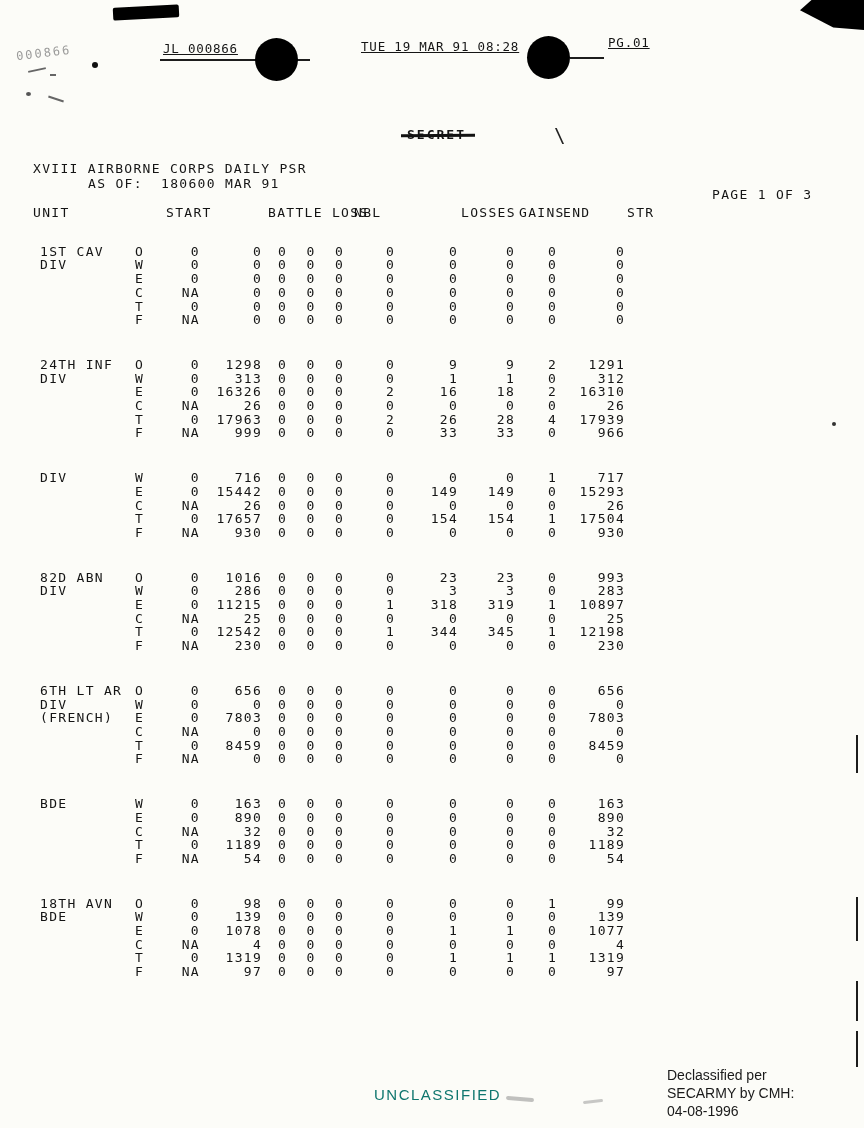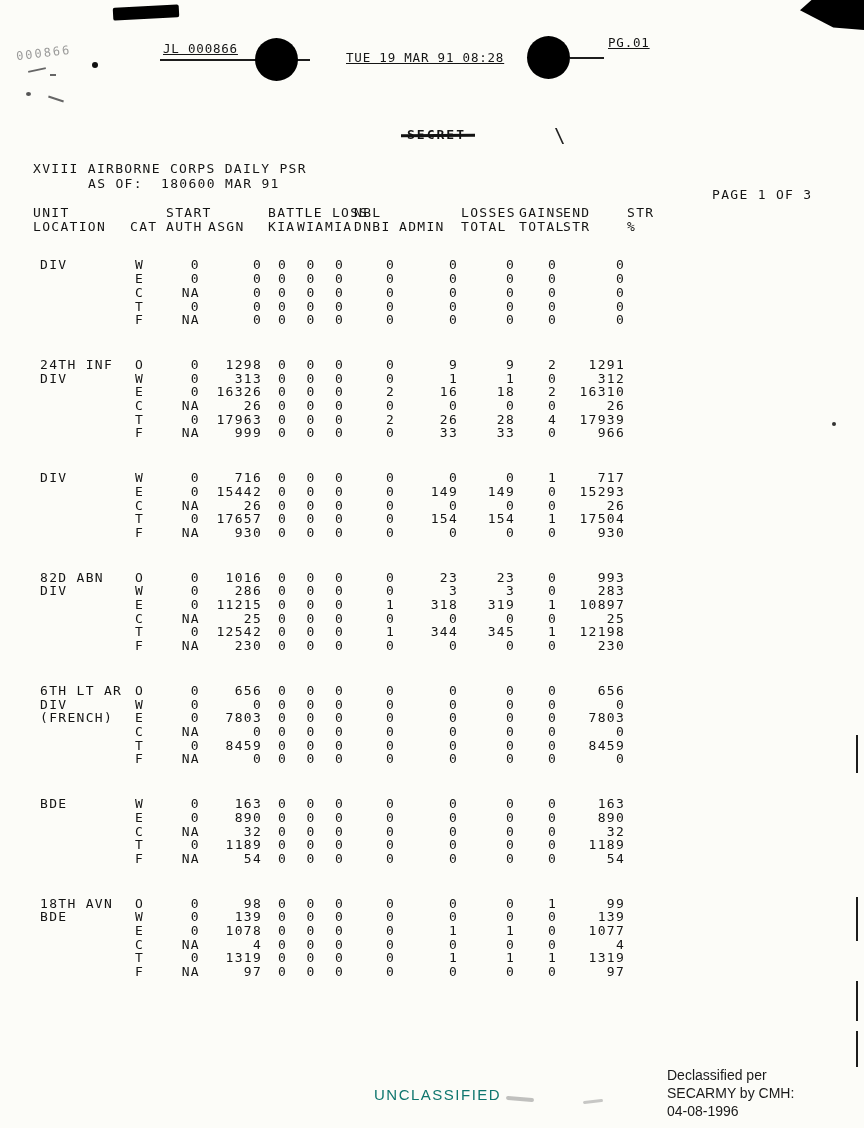--- a/index.html
+++ b/index.html
@@ -31,21 +31,21 @@
   .e4{top:1031px;height:36px;}
   .dotart{position:absolute;left:832px;top:422px;width:4px;height:4px;background:#333;border-radius:50%;}
   .smudge{position:absolute;background:#777;border-radius:2px;}
   .s1{left:506px;top:1097px;width:28px;height:4px;opacity:.45;transform:rotate(5deg);}
   .s2{left:583px;top:1100px;width:20px;height:3px;opacity:.4;transform:rotate(-6deg);}
   
   .mono{position:absolute;font:13px/15px "DejaVu Sans Mono",monospace;letter-spacing:1.3px;white-space:pre;color:#151515;}
   .faxtext{position:absolute;font:12.5px/14px "DejaVu Sans Mono",monospace;letter-spacing:.8px;white-space:pre;color:#151515;text-decoration:underline;}
   .stamp{position:absolute;left:16px;top:46px;font:12px "DejaVu Sans Mono",monospace;letter-spacing:2px;color:#8a8a8a;transform:rotate(-7deg);opacity:.85;}
   .fax-ref{left:163px;top:42px;}
-  .fax-dt{left:346px;top:40px;margin-top:11px;}
+  .fax-dt{left:361px;top:40px;}
   .fax-pg{left:608px;top:36px;}
   .secret{position:absolute;left:407px;top:127px;font:13px/15px "DejaVu Sans Mono",monospace;font-weight:bold;letter-spacing:2px;color:#141414;}
   .secret .strike{position:absolute;left:-6px;right:-9px;top:7px;height:3px;background:#121212;transform:rotate(-.5deg);}
   .slash{position:absolute;left:554px;top:124px;font:19px "DejaVu Sans Mono",monospace;color:#222;}
   .page-label{left:712px;top:144px;margin-top:43px;}
   .title{left:33px;top:161px;}
   .asof{left:88px;top:176px;}
   
   table.psr{
     position:absolute;left:33px;top:206px;width:674px;
@@ -130,40 +130,40 @@
         <th class="hl pl22">UNIT</th>
         <th></th>
         <th colspan="2" class="hc">START</th>
         <th colspan="3" class="hc">BATTLE LOSS</th>
         <th colspan="2" class="hc">NBL</th>
         <th class="hr pr2">LOSSES</th>
         <th class="hc">GAINS</th>
         <th class="hc">END</th>
         <th class="hr pr2">STR</th>
       </tr>
-      <tr>
-        <th class="hl pl7">LOCATION</th>
-        <th class="hl pl3">CAT</th>
-        <th class="hc">AUTH</th>
-        <th class="hr pr6">ASGN</th>
-        <th class="hc">KIA</th>
-        <th class="hc">WIA</th>
-        <th class="hc">MIA</th>
-        <th class="hr">DNBI</th>
-        <th class="hr pr3">ADMIN</th>
-        <th class="hr pr4">TOTAL</th>
-        <th class="hr pr6">TOTAL</th>
-        <th class="hc">STR</th>
-        <th class="hr pr6">%</th>
-      </tr>
       <tr class="headgap">
         <td colspan="13"></td>
       </tr>
     </thead>
     <tbody>
+        <tr>
+          <td class="c0">1ST CAV</td>
+          <td class="c1">O</td>
+          <td class="c2">0</td>
+          <td class="c3">0</td>
+          <td class="c4">0</td>
+          <td class="c5">0</td>
+          <td class="c6">0</td>
+          <td class="c7">0</td>
+          <td class="c8">0</td>
+          <td class="c9">0</td>
+          <td class="c10">0</td>
+          <td class="c11">0</td>
+          <td class="c12"></td>
+        </tr>
         <tr>
           <td class="c0">DIV</td>
           <td class="c1">W</td>
           <td class="c2">0</td>
           <td class="c3">0</td>
           <td class="c4">0</td>
           <td class="c5">0</td>
           <td class="c6">0</td>
           <td class="c7">0</td>
           <td class="c8">0</td>

